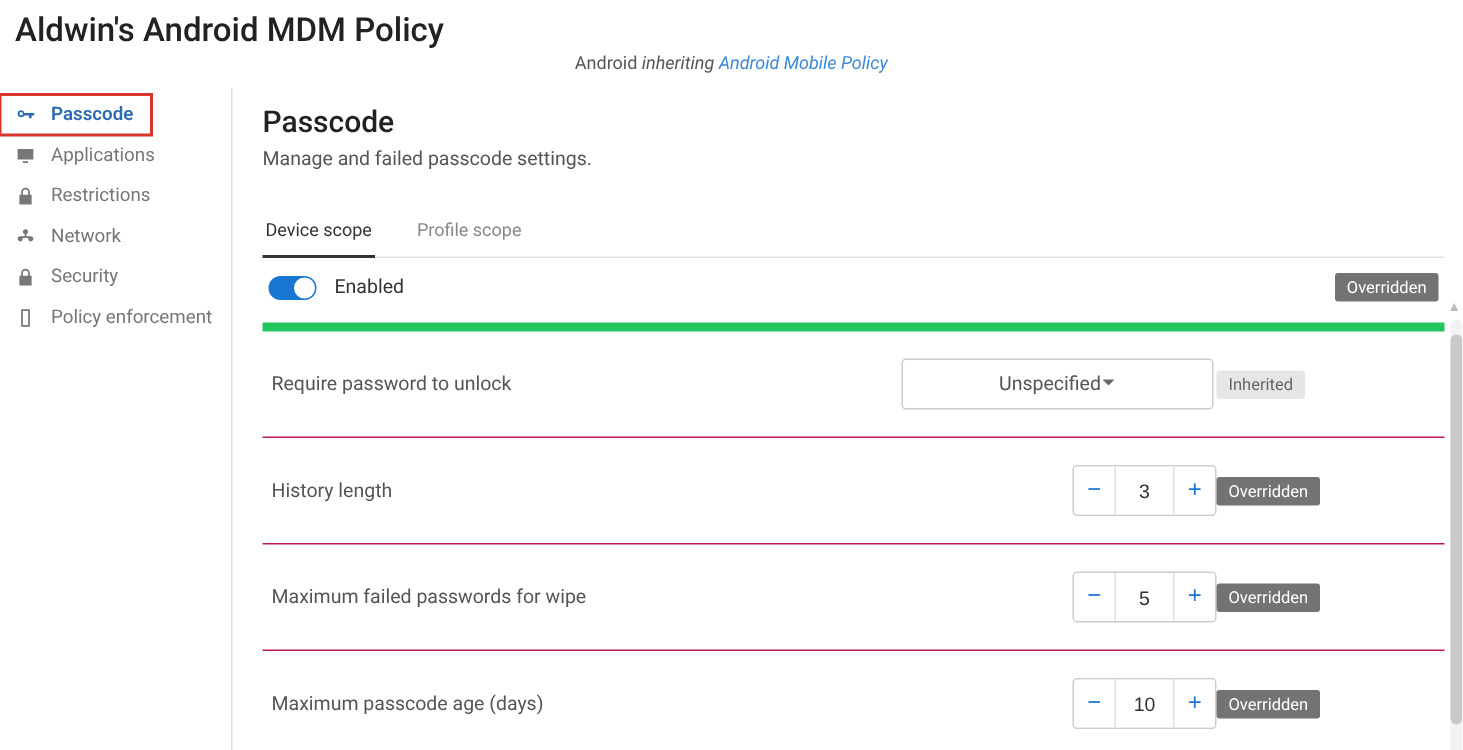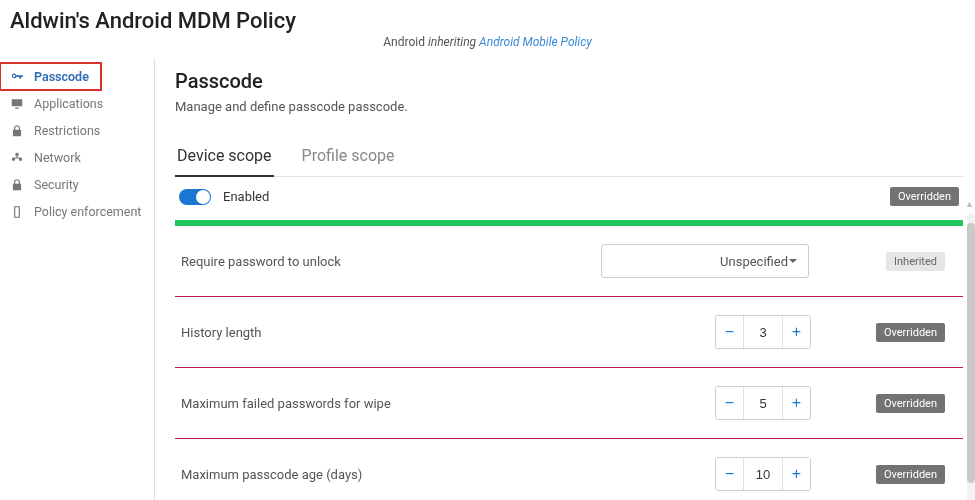--- a/index.html
+++ b/index.html
@@ -13,33 +13,33 @@
   .sidebar { width: 155px; padding-top: 4px; border-right: 1px solid #ddd; min-height: 440px; }
   .side-item { display: flex; align-items: center; gap: 10px; padding: 6px 10px; color: #777; font-size: 12.5px; cursor: pointer; }
   .side-item.active { color: #2c6bb3; font-weight: 600; }
   .side-item.active.boxed { outline: 2px solid #d9342b; outline-offset: -1px; padding-right: 6px; margin-right: 53px; }
   .side-icon { width: 14px; height: 14px; display: inline-flex; align-items: center; justify-content: center; }
   .side-icon svg { width: 14px; height: 14px; fill: currentColor; }
   .main { flex: 1; padding: 10px 12px 0 20px; position: relative; }
   .main h2 { font-size: 20px; font-weight: 500; color: #222; }
   .main .desc { font-size: 13px; color: #555; margin-top: 6px; }
   .tabs { display: flex; gap: 26px; border-bottom: 1px solid #e3e3e3; margin-top: 24px; }
-  .tab { padding: 8px 2px 10px 2px; font-size: 16px; color: #888; cursor: pointer; }
+  .tab { padding: 8px 2px 10px 2px; font-size: 12px; color: #888; cursor: pointer; }
   .tab.active { color: #333; border-bottom: 2px solid #333; margin-bottom: -1px; }
   .enable-row { display: flex; align-items: center; gap: 12px; padding: 10px 4px 14px 4px; border-bottom: 6px solid #22c55e; position: relative; }
   .toggle { width: 32px; height: 16px; border-radius: 10px; background: #1976d2; position: relative; cursor: pointer; }
   .toggle .knob { position: absolute; right: 1px; top: 1px; width: 14px; height: 14px; background: #fff; border-radius: 50%; }
   .enable-row .lbl { font-size: 13px; color: #333; }
   .settings { }
   .row { display: flex; align-items: center; padding: 18px 6px; border-bottom: 1px solid #be185d; }
   .row .name { flex: 0 0 420px; color: #555; font-size: 13px; }
   .row .control { flex: 0 0 210px; display: flex; justify-content: flex-start; }
   .row .control.right { justify-content: flex-end; }
-  .row .badge-col { flex: 1; display: flex; justify-content: flex-end; padding-right: 12px; }
-  .select { width: 208px; height: 34px; border: 1px solid #ccc; border-radius: 3px; display: flex; align-items: center; padding: 0 10px; justify-content: flex-end; color: #555; font-size: 13px; cursor: pointer; background: #fff; }
+  .row .badge-col { flex: 1; display: flex; justify-content: flex-start; padding-right: 12px; }
+  .select { width: 208px; height: 34px; border: 1px solid #ccc; border-radius: 3px; display: flex; align-items: center; padding: 0 10px; justify-content: center; color: #555; font-size: 13px; cursor: pointer; background: #fff; }
   .select .chev svg { width: 10px; height: 10px; fill: #666; }
   .stepper { display: flex; align-items: stretch; height: 34px; border: 1px solid #ccc; border-radius: 3px; overflow: hidden; }
   .stepper button { width: 28px; background: #fff; border: none; border-right: 1px solid #e0e0e0; color: #1976d2; font-size: 16px; cursor: pointer; display:flex; align-items:center; justify-content:center; }
   .stepper button:last-child { border-right: none; border-left: 1px solid #e0e0e0; }
   .stepper input { width: 38px; border: none; text-align: center; font-size: 13px; color: #333; outline: none; }
   .badge { font-size: 11px; padding: 3px 8px; border-radius: 2px; }
   .badge.overridden { background: #737373; color: #fff; }
   .badge.inherited { background: #e6e6e6; color: #666; }
   .scroll-gutter { position: absolute; top: 154px; right: 0; width: 8px; height: 300px; background: #f2f2f2; border-radius: 4px; }
   .scroll-thumb { position: absolute; top: 10px; left: 0; width: 8px; height: 260px; background: #c9c9c9; border-radius: 4px; }
@@ -104,21 +104,21 @@
           <svg viewBox="0 0 24 24">
             <path d="M7 2h10v20H7V2zm2 2v16h6V4H9z"></path>
           </svg>
         </span>
       <span>Policy enforcement</span>
     </div>
   </div>
 
   <div class="main">
     <h2>Passcode</h2>
-    <div class="desc">Manage and define passcode passcode.</div>
+    <div class="desc">Manage and failed passcode settings.</div>
 
     <div class="tabs">
       <div class="tab active">Device scope</div>
       <div class="tab">Profile scope</div>
     </div>
 
     <div class="enable-row">
       <div class="toggle">
           <div class="knob"></div>
         </div>

